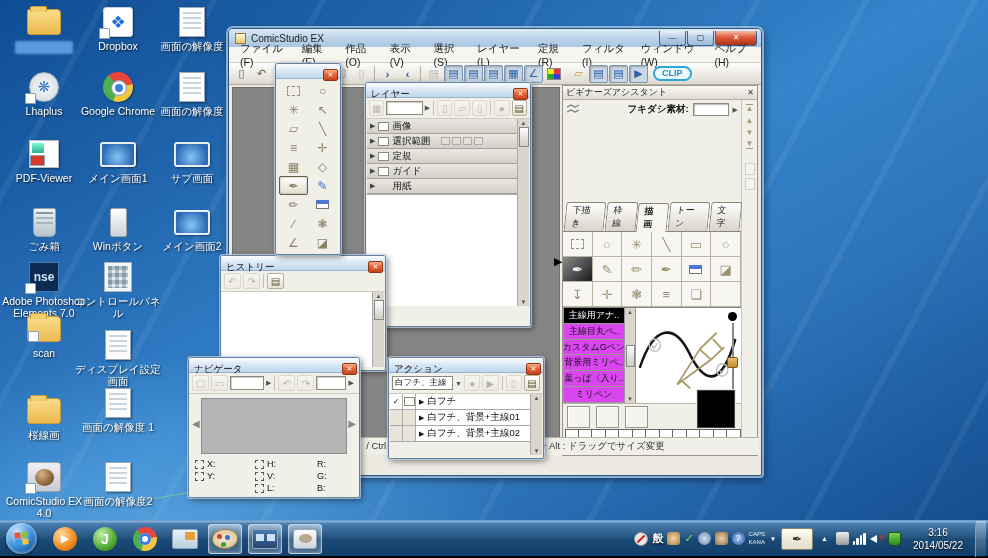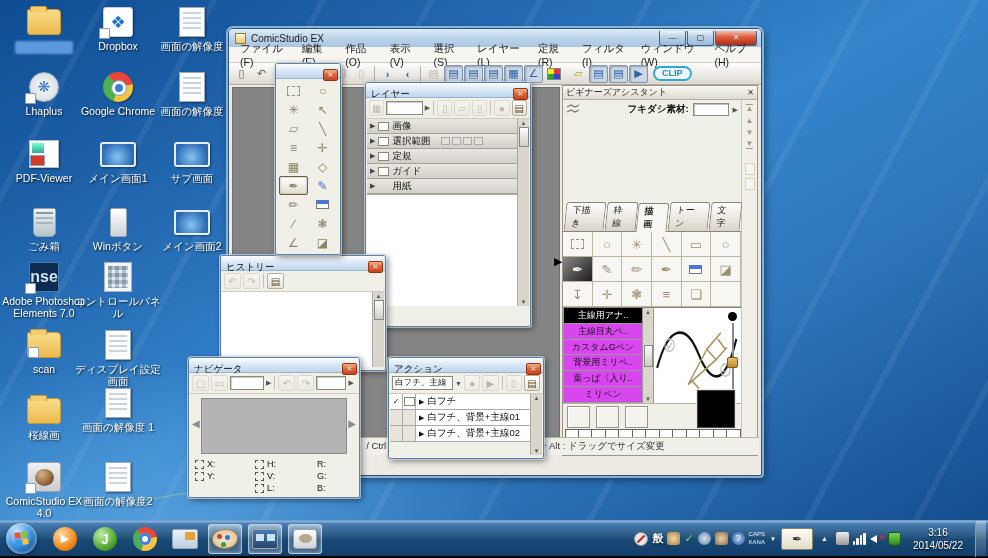--- a/index.html
+++ b/index.html
@@ -25,21 +25,21 @@
 .ic-box{width:30px;height:30px;background:#fff;border:1px solid #c4cfda;border-radius:3px;box-shadow:1px 1px 2px rgba(0,0,0,.4);display:flex;align-items:center;justify-content:center}
 .ic-circle{width:30px;height:30px;border-radius:50%;background:radial-gradient(#fafafa,#cdd6dd);border:1px solid #9fb0bd;display:flex;align-items:center;justify-content:center}
 .g-db{color:#1f6fd0;font-size:17px}
 .g-lh{color:#3a78c8;font-size:15px}
 .ic-pdf{width:30px;height:28px;background:#fff;border:1px solid #b5bec8;position:relative;box-shadow:1px 1px 2px rgba(0,0,0,.4)}
 .ic-pdf::after{content:"";position:absolute;right:1px;bottom:1px;width:13px;height:9px;background:#d23c28}
 .ic-pdf::before{content:"";position:absolute;left:2px;top:2px;width:12px;height:10px;background:linear-gradient(#7fc,#3a9)}
 .ic-bin{width:23px;height:29px;background:linear-gradient(#eef3f6,#b6c2ca);border:1px solid #93a1ab;border-radius:2px 2px 5px 5px;position:relative}
 .ic-bin::before{content:"";position:absolute;top:3px;left:2px;right:2px;height:2px;background:#8a98a2;box-shadow:0 5px 0 #aab6bf,0 10px 0 #aab6bf}
 .ic-winbtn{width:17px;height:29px;background:linear-gradient(#ffffff,#ccd3d9);border:1px solid #97a3ad;border-radius:2px}
-.ic-pse{width:30px;height:30px;background:#0b2b52;border:1px solid #4a7aa8;color:#cfe2f4;font-size:16px;display:flex;align-items:center;justify-content:center;font-weight:bold}
+.ic-pse{width:30px;height:30px;background:#0b2b52;border:1px solid #4a7aa8;color:#cfe2f4;font-size:12px;display:flex;align-items:center;justify-content:center;font-weight:bold}
 .ic-cpanel{width:28px;height:30px;background:#f3f6f8;border:1px solid #a8b4be;position:relative}
 .ic-cpanel::after{content:"";position:absolute;inset:3px;background:repeating-linear-gradient(90deg,#b9c6cf 0 4px,#f3f6f8 4px 7px),repeating-linear-gradient(#b9c6cf 0 4px,#f3f6f8 4px 7px);background-blend-mode:multiply}
 .ic-cs{width:34px;height:30px;background:linear-gradient(#eff1f4,#c6ccd3);border:1px solid #98a2ac;border-radius:3px;display:flex;align-items:center;justify-content:center}
 .ic-cs i{width:19px;height:17px;border-radius:50%;background:radial-gradient(circle at 35% 30%,#d8b488,#8a6036 65%,#4e3419)}
 .blurbox{width:58px;height:13px;margin:3px auto 0;background:rgba(96,156,224,.95);border-radius:2px;filter:blur(1.2px)}
 
 .mainwin{position:absolute;left:228px;top:28px;width:534px;height:448px;background:#eceae3;border:1px solid #2f5579;border-radius:5px 5px 2px 2px;box-shadow:0 0 0 2px rgba(165,200,232,.8),2px 3px 9px rgba(0,0,0,.55)}
 .wtitle{height:18px;display:flex;align-items:center;padding:1px 4px 0 6px;font-size:10px;color:#1a1a1a;background:linear-gradient(#dcebf8,#bdd4ea 50%,#a9c6e2);border-radius:4px 4px 0 0}
 .wicon{width:11px;height:11px;background:linear-gradient(#fef6d8,#e8c86a);border:1px solid #9a7a2a;margin-right:5px}
 .caps{margin-left:auto;display:flex}
@@ -74,21 +74,21 @@
 .sp-empty{flex:1}
 .tabs{height:15px;display:flex;align-items:flex-end;padding-left:2px;gap:1px}
 .tab{font-size:9px;color:#222;padding:1px 6px;background:linear-gradient(#fff,#d8d4c8);border:1px solid #8a857a;border-bottom:none;border-radius:3px 3px 0 0;transform:skewX(-6deg)}
 .tab.active{background:#f7f6f0;font-weight:bold;position:relative;top:1px}
 .tgrid{display:grid;grid-template-columns:repeat(6,1fr);border-top:1px solid #8a857a}
 .tcell{height:25px;border:1px solid #b9b4a4;border-left:none;border-top:none;background:#f7f6f2;display:flex;align-items:center;justify-content:center;font-size:13px;color:#9a9170}
 .tcell.active{background:linear-gradient(135deg,#8a8a8a,#1c1c1c);color:#fff}
 .dashbox{width:13px;height:10px;border:1px dashed #9a9170}
 .eraser{width:13px;height:9px;background:#fff;border:1px solid #777;border-top:4px solid #4a78d8}
 .pens{height:96px;display:flex;border-top:1px solid #8a857a}
-.penlist{width:80px;display:flex;flex-direction:column}
+.penlist{width:62px;display:flex;flex-direction:column}
 .pitem{flex:1;font-size:9px;display:flex;align-items:center;justify-content:center;border:1px solid #999;border-top:none;background:#d946ef;color:#111;white-space:nowrap;overflow:hidden}
 .pitem.sel{background:#000;color:#fff}
 .pscroll{width:11px;background:#dad6cc;border-right:1px solid #999;display:flex;flex-direction:column;align-items:center;font-size:6px;color:#555;justify-content:space-between;padding:1px 0}
 .pthumb{width:9px;height:22px;background:linear-gradient(#fdfdfd,#cfccc2);border:1px solid #888}
 .preview{flex:1;background:#fff;position:relative}
 .vslider{position:absolute;right:3px;top:4px;bottom:4px;width:12px}
 .vslider .topdot{position:absolute;top:0;left:2px;width:9px;height:9px;border-radius:50%;background:#000}
 .vslider .track{position:absolute;top:11px;bottom:8px;left:6px;width:2px;background:#888}
 .vslider .handle{position:absolute;left:1px;top:52%;width:11px;height:11px;background:linear-gradient(#e8c06a,#c8882a);border:1px solid #7a5a1a;border-radius:2px}
 .vslider .botdot{position:absolute;bottom:0;left:4px;width:5px;height:5px;border-radius:50%;background:#000}
@@ -266,21 +266,21 @@
       </div>
     </div>
   <div class="lbl">Adobe Photoshop Elements 7.0</div>
 </div>
 <div class="dicon" style="left:74px;top:261px">
   <div class="ic">
       <div class="ic-cpanel"></div>
     </div>
   <div class="lbl">コントロールパネル</div>
 </div>
-<div class="dicon" style="left:0;top:329px">
+<div class="dicon" style="left:0;top:313px">
   <div class="ic">
       <div class="ic-folder sc"></div>
     </div>
   <div class="lbl">scan</div>
 </div>
 <div class="dicon" style="left:74px;top:329px">
   <div class="ic">
       <div class="ic-doc"></div>
     </div>
   <div class="lbl">ディスプレイ設定画面</div>

